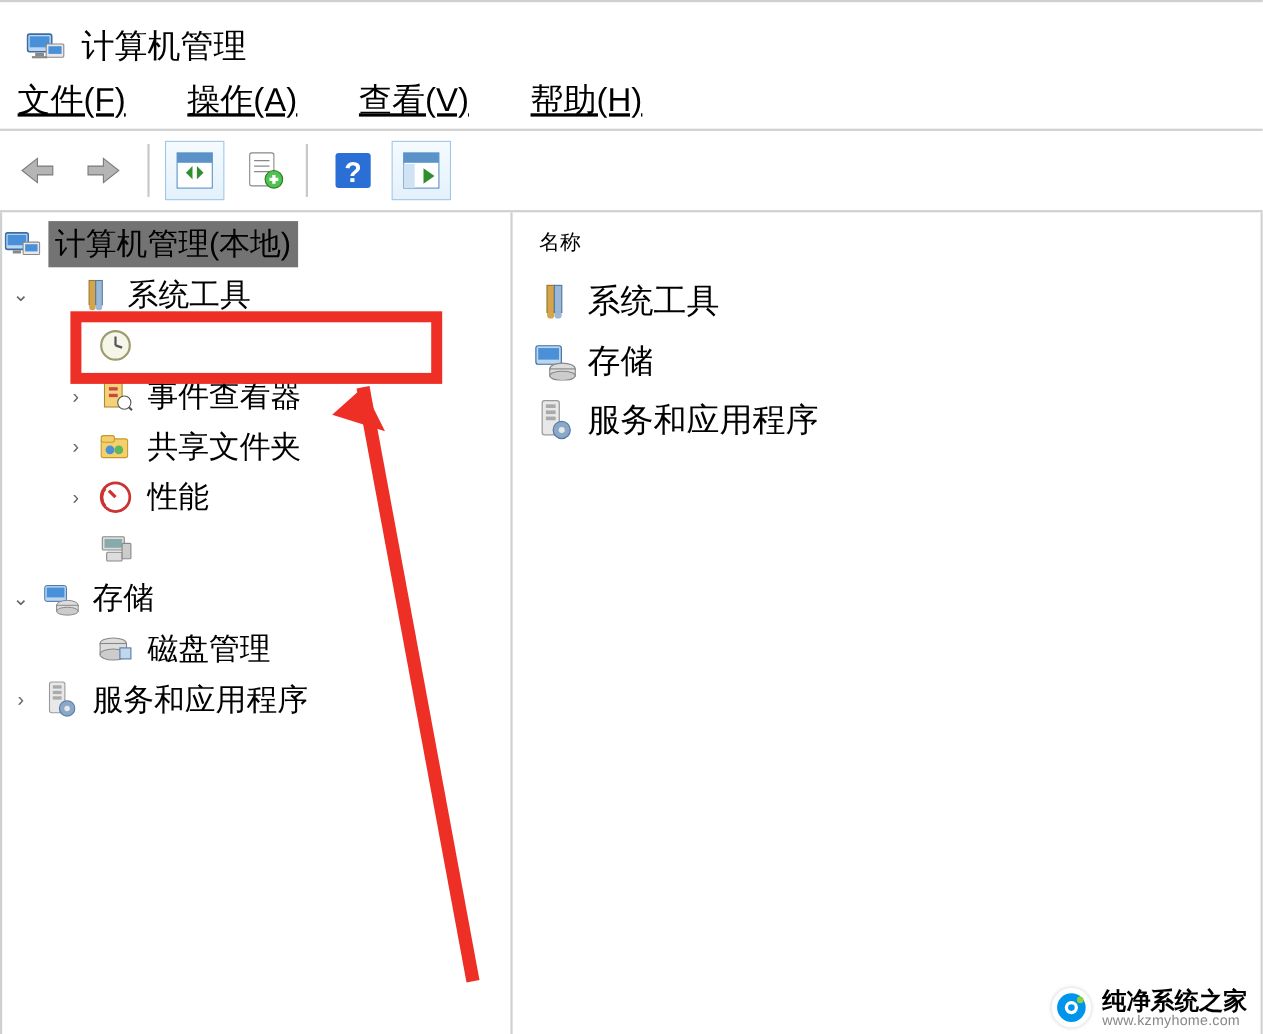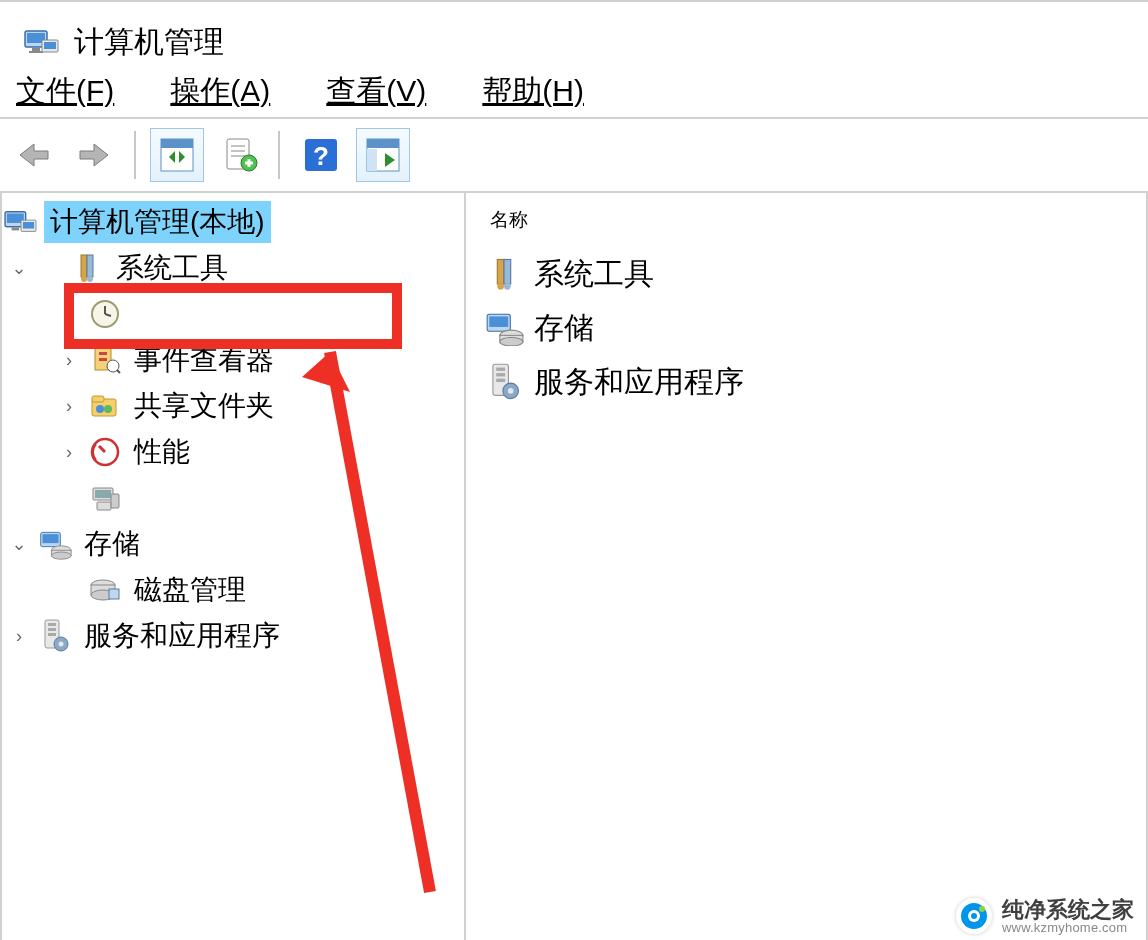--- a/index.html
+++ b/index.html
@@ -90,21 +90,21 @@
     display: flex;
     align-items: center;
     height: 46px;
     gap: 6px;
     white-space: nowrap;
   }
   .tw { width: 26px; text-align: center; font-size: 18px; color: #666; cursor: default; }
   .twblank { width: 26px; }
   .ticon { width: 34px; height: 34px; display:flex; align-items:center; justify-content:center; flex-shrink:0; }
   .tlabel { font-size: 28px; padding: 2px 6px; }
-  .tlabel.selected { background: #7dd3fc; }
+  .tlabel.selected { background: #737373; }
 
   .ind0 { padding-left: 2px; }
   .ind1 { padding-left: 4px; }
   .ind2 { padding-left: 54px; }
 
   .highlight-box {
     position: absolute;
     left: 62px;
     top: 90px;
     width: 338px;
@@ -146,21 +146,21 @@
     display: flex; align-items: center; gap: 10px;
     z-index: 10;
   }
   .wm-logo {
     width: 36px; height: 36px; border-radius: 50%;
     background: #fff;
     display:flex; align-items:center; justify-content:center;
     box-shadow: 0 0 4px rgba(0,0,0,.2);
   }
   .wm-text { display:flex; flex-direction:column; align-items:flex-start; line-height:1; }
-  .wm-main { font-size: 22px; font-weight:600; color:#404040; }
+  .wm-main { font-size: 22px; font-weight:600; color:#000000; }
   .wm-sub { font-size: 13px; color:#888; letter-spacing:0.2px; }
 </style>
 </head>
 <body>
 
 <div class="titlebar">
   <span class="title-icon">
     <svg width="36" height="32" viewBox="0 0 36 32">
       <rect x="1" y="5" width="22" height="16" rx="2" fill="#bcd6ef" stroke="#3a6ea5" stroke-width="1.5"></rect>
       <rect x="3" y="7" width="18" height="10" fill="#4a90d9"></rect>

